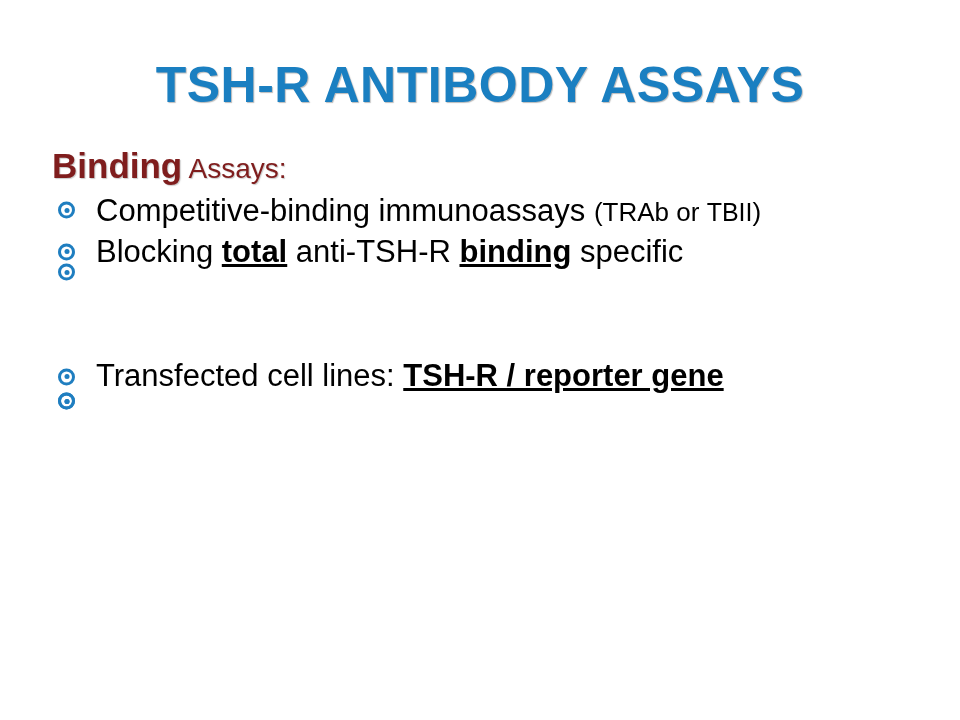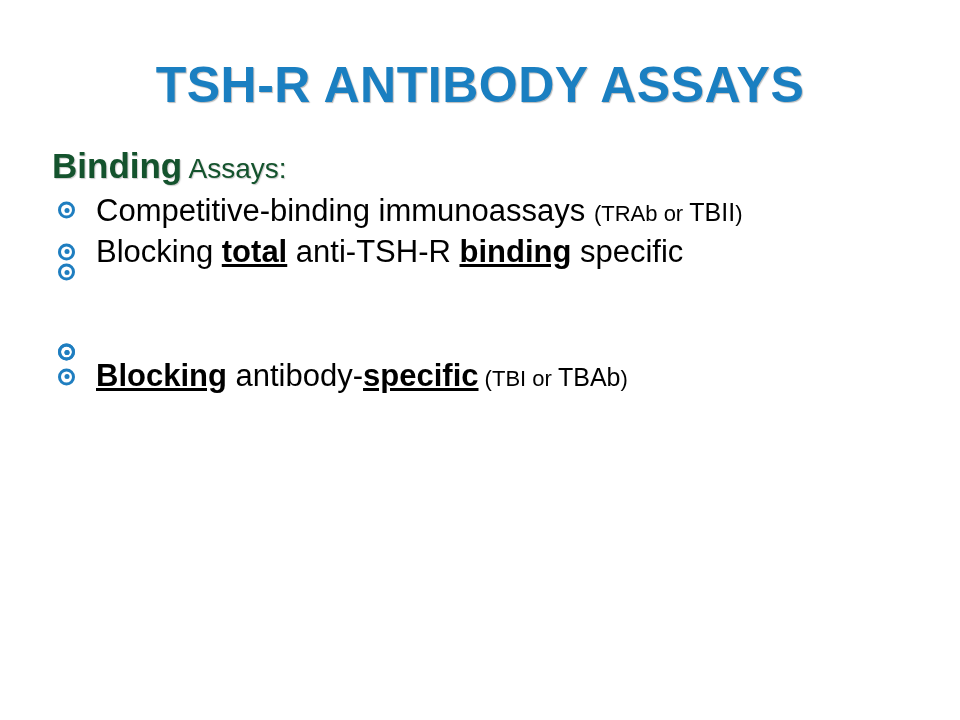--- a/index.html
+++ b/index.html
@@ -34,21 +34,21 @@
     margin-top: 12px;
   }
   .body-area {
     position: absolute;
     top: 148px;
     left: 52px;
     width: 880px;
   }
   .section-head {
     font-size: 35px;
-    color: #14532d;
+    color: #7f1d1d;
     line-height: 1.02;
     margin-bottom: 6px;
     white-space: nowrap;
     text-shadow: 1px 1px 1px rgba(150,150,150,0.5);
   }
   .section-head .b {
     font-weight: bold;
   }
   .section-head .small {
     font-size: 28px;
@@ -88,21 +88,21 @@
     position: absolute;
     left: 50%;
     top: 50%;
     transform: translate(-50%, -50%);
     width: 5px;
     height: 5px;
     border-radius: 50%;
     background: #1f7ec0;
   }
   .bold { font-weight: bold; text-decoration: underline; }
-  .sm { font-size: 22px; }
+  .sm { font-size: 26px; }
   .sm-b { font-size: 25px; font-weight: normal; }
   .gap { height: 62px; }
   .mid-gap { height: 18px; }
 </style>
 </head>
 <body>
 
 <div class="slide">
 
   <div class="slide-title">TSH-R ANTIBODY ASSAYS</div>
@@ -128,24 +128,24 @@
     </ul>
 
     <div class="gap"></div>
 
 
     <div class="mid-gap"></div>
 
     <ul class="bullets spaced">
       <li>
         <span class="marker"></span>
+        <span><span>Transfected cell lines:  </span><span class="bold">TSH-R / reporter gene</span></span>
       </li>
       <li>
         <span class="marker"></span>
       </li>
       <li>
         <span class="marker"></span>
-        <span><span class="bold">Blocking</span><span> antibody-</span><span class="bold">specific</span><span class="sm">  (TBI </span><span class="sm">or </span><span class="sm-b">TBAb</span><span class="sm">)</span></span>
       </li>
     </ul>
 
   </div>
 </div>
 
 </body></html>

